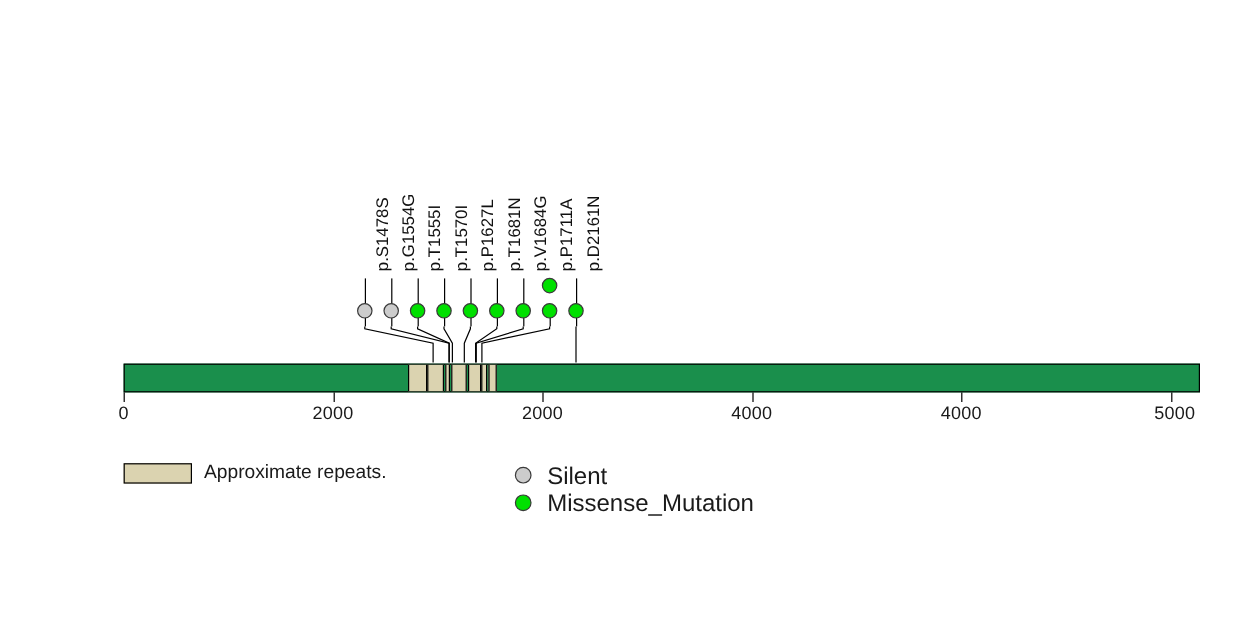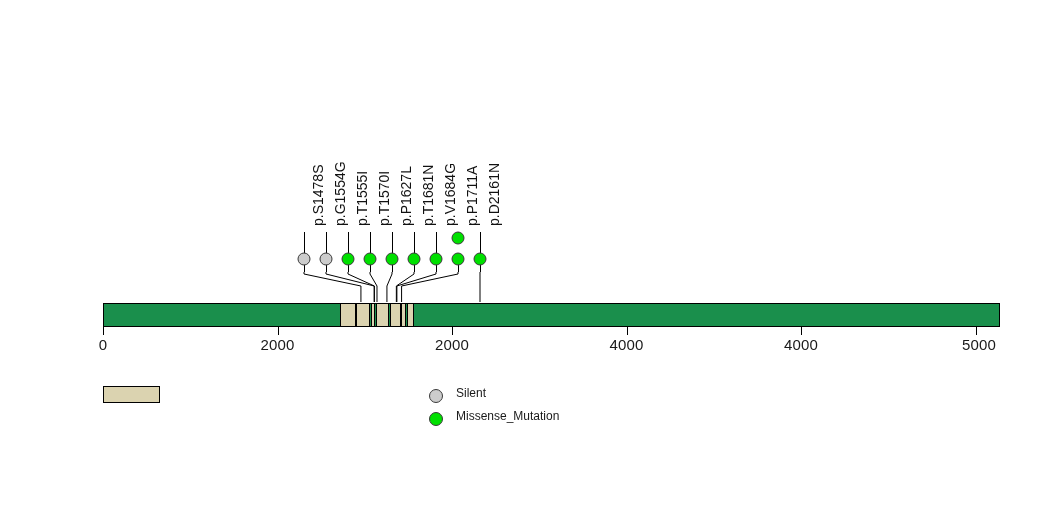--- a/index.html
+++ b/index.html
@@ -109,21 +109,21 @@
   .legend-dot {
     position: absolute;
     width: 14px;
     height: 14px;
     border-radius: 50%;
     border: 1px solid #3a3a3a;
     box-sizing: border-box;
   }
   .legend-var-text {
     position: absolute;
-    font-size: 12px;
+    font-size: 20px;
     color: #1a1a1a;
     white-space: nowrap;
   }
 </style>
 </head>
 <body>
 
 <div id="stage">
 
   <svg id="connectors" class="abs">
@@ -197,20 +197,21 @@
       <div class="tick-label abs" style="left: 452.027px;">2000</div>
       <div class="tick-mark abs" style="left: 626.541px;"></div>
       <div class="tick-label abs" style="left: 626.541px;">4000</div>
       <div class="tick-mark abs" style="left: 801.054px;"></div>
       <div class="tick-label abs" style="left: 801.054px; text-align: center;">4000</div>
       <div class="tick-mark abs" style="left: 975.568px;"></div>
       <div class="tick-label abs" style="left: 979px;">5000</div>
     </div>
 
   <div id="legend-repeat-swatch" class="abs"></div>
+  <div id="legend-repeat-text" class="abs">Approximate repeats.</div>
 
   <div id="legend-variants">
       <div class="legend-dot abs" style="left: 429px; top: 389px; background: rgb(204, 204, 204);"></div>
       <div class="legend-var-text abs" style="left: 456px; top: 386px;">Silent</div>
       <div class="legend-dot abs" style="left: 429px; top: 412px; background: rgb(0, 224, 0);"></div>
       <div class="legend-var-text abs" style="left: 456px; top: 409px;">Missense_Mutation</div>
     </div>
 
 </div>
 

